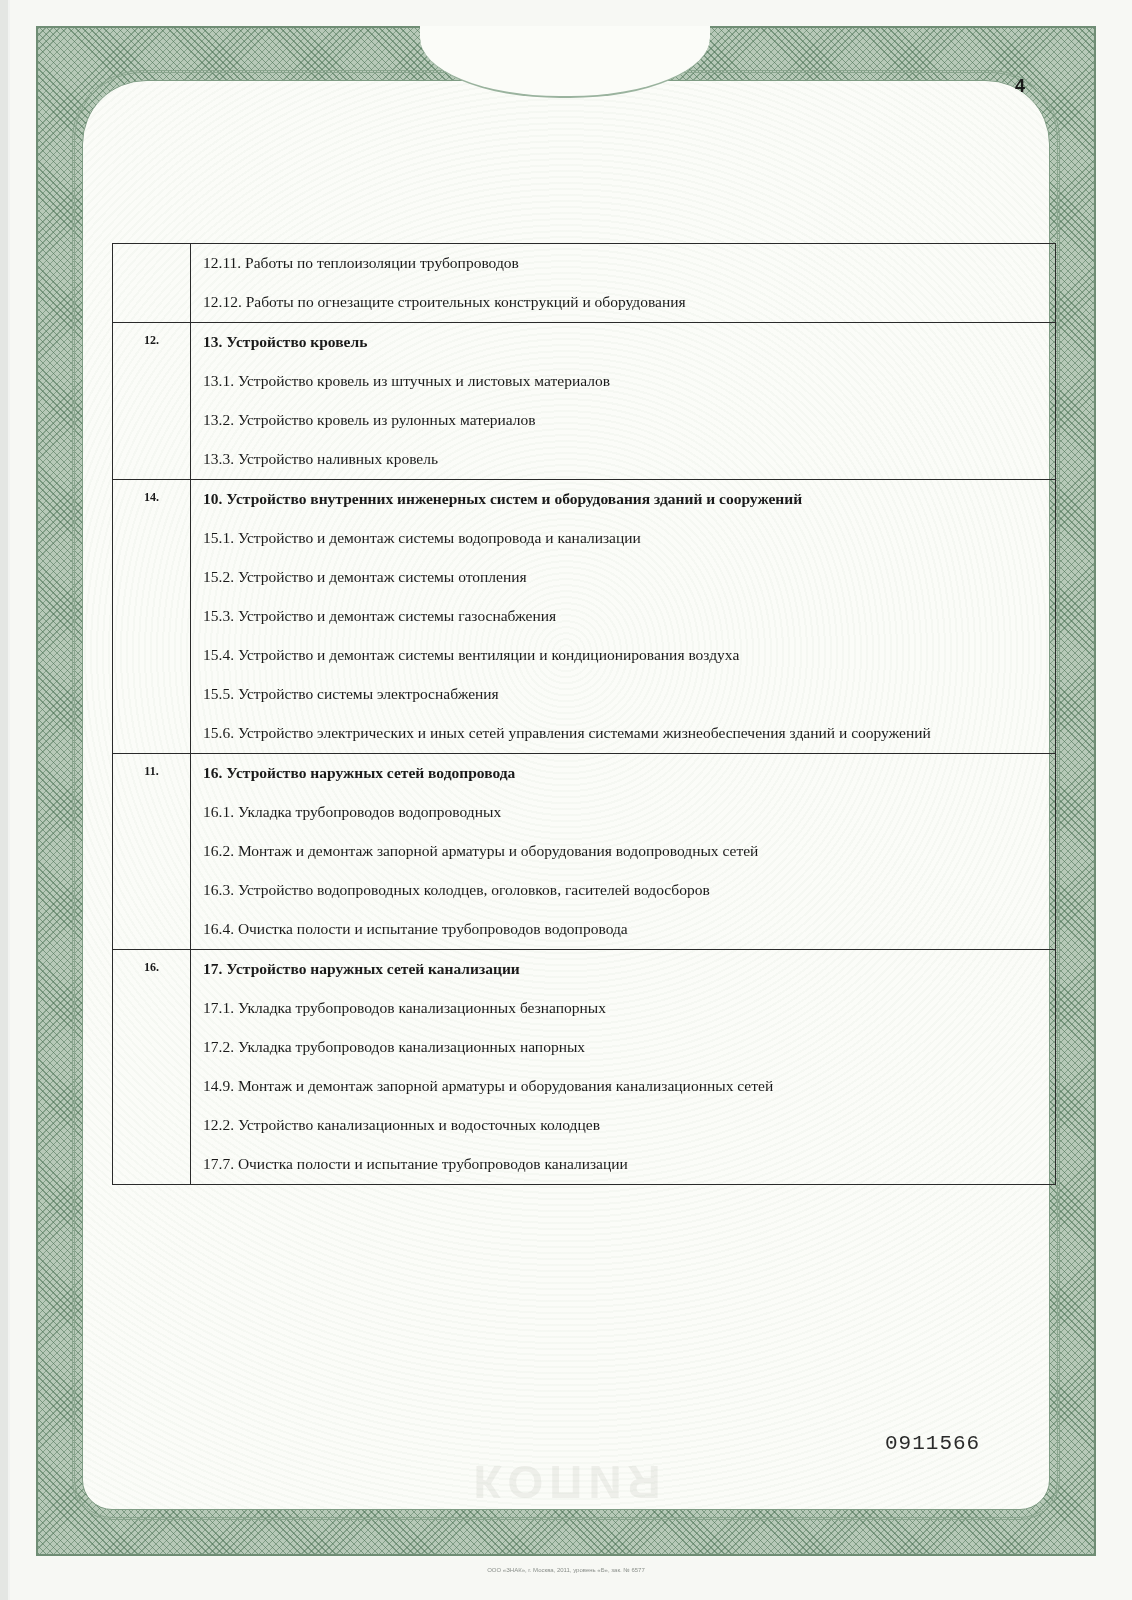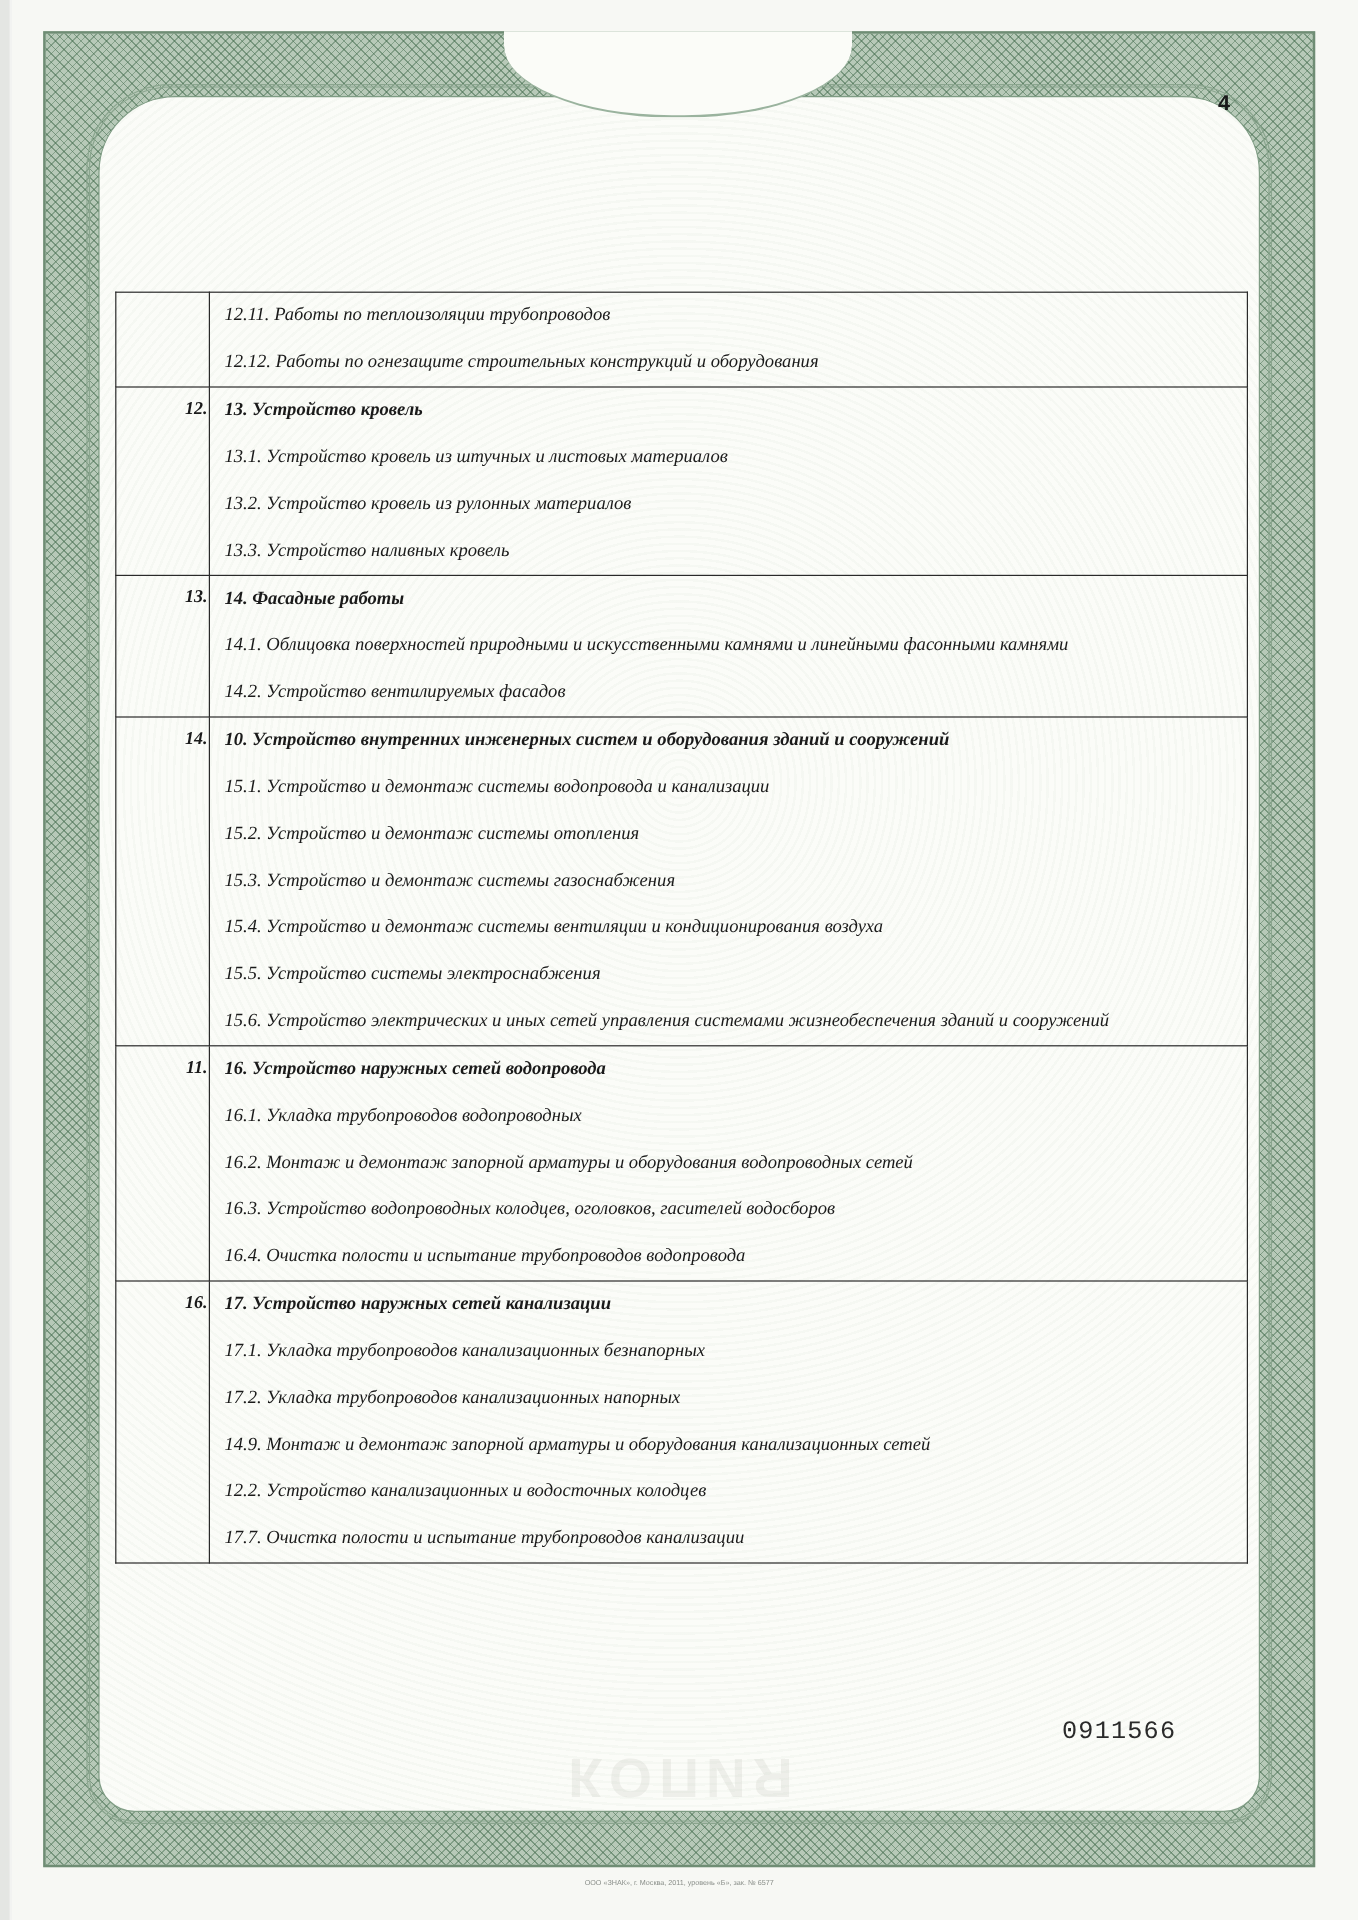--- a/index.html
+++ b/index.html
@@ -19,23 +19,23 @@
   .frame-inner { position:absolute; left:82px; top:80px; width:968px; height:1430px;
     background:#fbfcf8; border:1px solid #7f9c84; box-sizing:border-box; border-radius:64px 64px 30px 30px;
     background-image: repeating-radial-gradient(circle at 50% 40%, rgba(140,170,140,0.05) 0 2px, transparent 2px 6px); }
   .top-arch { position:absolute; left:420px; top:26px; width:290px; height:70px; border-radius:0 0 140px 140px/0 0 60px 60px;
     background:#fbfcf8; border-bottom:2px solid #9ab39e; }
   .watermark { position:absolute; left:470px; top:1455px; width:200px; text-align:center;
     font-family:"Liberation Sans", sans-serif; font-weight:bold; font-size:46px; letter-spacing:6px;
     color:rgba(200,200,190,0.25); transform:scaleY(-1); }
   .page-number { position:absolute; left:1015px; top:76px; font-family:"Liberation Sans", sans-serif;
     font-weight:bold; font-size:18px; color:#1a1a1a; }
-  table.items { position:absolute; left:96px; top:243px; width:944px; border-collapse:collapse;font-style:italic; }
+  table.items { position:absolute; left:112px; top:243px; width:944px; border-collapse:collapse; }
   table.items td { border:1.5px solid #2a2a2a; vertical-align:top; }
-  td.num { width:75px; text-align:right; font-weight:bold; font-size:15px; padding-top:10px; }
+  td.num { width:75px; text-align:center; font-weight:bold; font-size:12px; padding-top:10px; }
   td.content { padding:0 10px 0 12px; }
   .line { font-size:15.5px; line-height:18px; padding:10px 0 11px 0; }
   .line.head { font-weight:bold; }
   .serial { position:absolute; left:885px; top:1413px; font-family:"Liberation Mono", "DejaVu Sans Mono", monospace;
     font-size:21px; letter-spacing:1px; color:#2a2a2a;margin-top:19px; }
   .imprint { position:absolute; left:0; width:1132px; top:1567px; text-align:center;
     font-family:"Liberation Sans", sans-serif; font-size:6px; color:#8a8f8a; }
 </style>
 </head>
 <body>
@@ -59,28 +59,20 @@
           <div class="line">12.12. Работы по огнезащите строительных конструкций и оборудования</div>
         </td>
       </tr>
       <tr>
         <td class="num">12.</td>
         <td class="content">
           <div class="line head">13. Устройство кровель</div>
           <div class="line">13.1. Устройство кровель из штучных и листовых материалов</div>
           <div class="line">13.2. Устройство кровель из рулонных материалов</div>
           <div class="line">13.3. Устройство наливных кровель</div>
-        </td>
-      </tr>
-      <tr>
-        <td class="num">13.</td>
-        <td class="content">
-          <div class="line head">14. Фасадные работы</div>
-          <div class="line">14.1. Облицовка поверхностей природными и искусственными камнями и линейными фасонными камнями</div>
-          <div class="line">14.2. Устройство вентилируемых фасадов</div>
         </td>
       </tr>
       <tr>
         <td class="num">14.</td>
         <td class="content">
           <div class="line head">10. Устройство внутренних инженерных систем и оборудования зданий и сооружений</div>
           <div class="line">15.1. Устройство и демонтаж системы водопровода и канализации</div>
           <div class="line">15.2. Устройство и демонтаж системы отопления</div>
           <div class="line">15.3. Устройство и демонтаж системы газоснабжения</div>
           <div class="line">15.4. Устройство и демонтаж системы вентиляции и кондиционирования воздуха</div>

